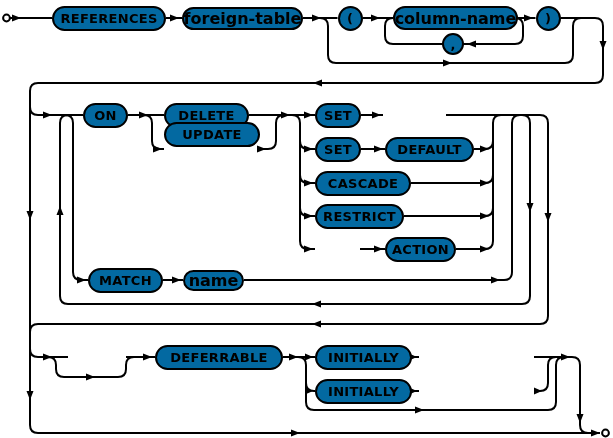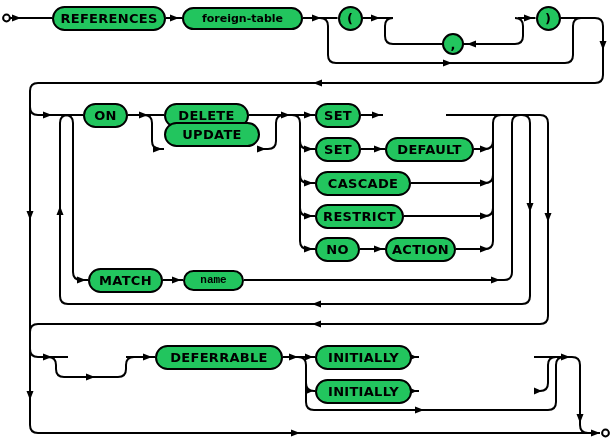--- a/index.html
+++ b/index.html
@@ -1,23 +1,23 @@
 <!DOCTYPE html>
 <html><head>
 <meta charset="utf-8">
 <style>
   html,body{margin:0;padding:0;background:#ffffff;}
   #stage{position:relative;width:613px;height:438px;background:#ffffff;
          font-family:"DejaVu Sans","Liberation Sans",sans-serif;overflow:hidden;}
   #rails{position:absolute;left:0;top:0;}
-  .box{position:absolute;box-sizing:border-box;border:2px solid #000;background:#22c55e;
+  .box{position:absolute;box-sizing:border-box;border:2px solid #000;background:#0369a1;
        display:flex;align-items:center;justify-content:center;color:#000;
        white-space:nowrap;z-index:2;}
   .kw{font-weight:bold;font-size:13px;letter-spacing:.3px;border-radius:13px;}
-  .nt{font-weight:bold;font-size:11px;border-radius:12px;}
+  .nt{font-weight:bold;font-size:16px;border-radius:12px;}
   .circ{border-radius:50%;font-weight:bold;font-size:13px;}
 </style>
 </head>
 <body>
 
 <div id="stage">
 
 <svg id="rails" width="613" height="438" viewBox="0 0 613 438">
   <g fill="none" stroke="#000" stroke-width="2">
 
@@ -132,34 +132,34 @@
     <polygon points="300,433 291,429.5 291,436.5"></polygon>
     <polygon points="600,433 591,429.5 591,436.5"></polygon>
   </g>
   <circle cx="6.5" cy="18" r="3.4" fill="#fff" stroke="#000" stroke-width="2"></circle>
   <circle cx="605.5" cy="433" r="3.4" fill="#fff" stroke="#000" stroke-width="2"></circle>
 </svg>
 
 <div class="box kw" style="left:52px;top:5.5px;width:114px;height:25px;">REFERENCES</div>
 <div class="box nt" style="left:182px;top:6.5px;width:121px;height:23px;">foreign-table</div>
 <div class="box circ" style="left:337.5px;top:5.5px;width:25px;height:25px;">(</div>
+<div class="box nt" style="left:393px;top:6px;width:125px;height:24px;">column-name</div>
 <div class="box circ" style="left:442px;top:33px;width:22px;height:22px;">,</div>
 <div class="box circ" style="left:535.5px;top:5.5px;width:25px;height:25px;">)</div>
 
 <div class="box kw" style="left:164px;top:102.5px;width:85px;height:25px;">DELETE</div>
 <div class="box kw" style="left:83px;top:102.5px;width:45px;height:25px;">ON</div>
 <div class="box kw" style="left:164px;top:122px;width:96px;height:25px;">UPDATE</div>
 <div class="box kw" style="left:315px;top:102.5px;width:46px;height:25px;">SET</div>
 <div class="box kw" style="left:315px;top:136.5px;width:46px;height:25px;">SET</div>
 <div class="box kw" style="left:315px;top:170.5px;width:96px;height:25px;">CASCADE</div>
 <div class="box kw" style="left:385px;top:136.5px;width:89px;height:25px;">DEFAULT</div>
 <div class="box kw" style="left:315px;top:203.5px;width:89px;height:25px;">RESTRICT</div>
-<div class="box kw" style="left:315px;top:236.5px;width:45px;height:25px;">NO</div>
 <div class="box kw" style="left:385px;top:236.5px;width:71px;height:25px;">ACTION</div>
 
 <div class="box kw" style="left:88px;top:267.5px;width:75px;height:25px;">MATCH</div>
-<div class="box nt" style="left:183px;top:269.5px;width:61px;height:21px;font-family:Liberation Mono, monospace;">name</div>
+<div class="box nt" style="left:183px;top:269.5px;width:61px;height:21px;">name</div>
 
 <div class="box kw" style="left:155px;top:344.5px;width:128px;height:25px;text-align:center;">DEFERRABLE</div>
 <div class="box kw" style="left:315px;top:344.5px;width:97px;height:25px;">INITIALLY</div>
 <div class="box kw" style="left:315px;top:378.5px;width:97px;height:25px;">INITIALLY</div>
 
 </div>
 
 </body></html>

